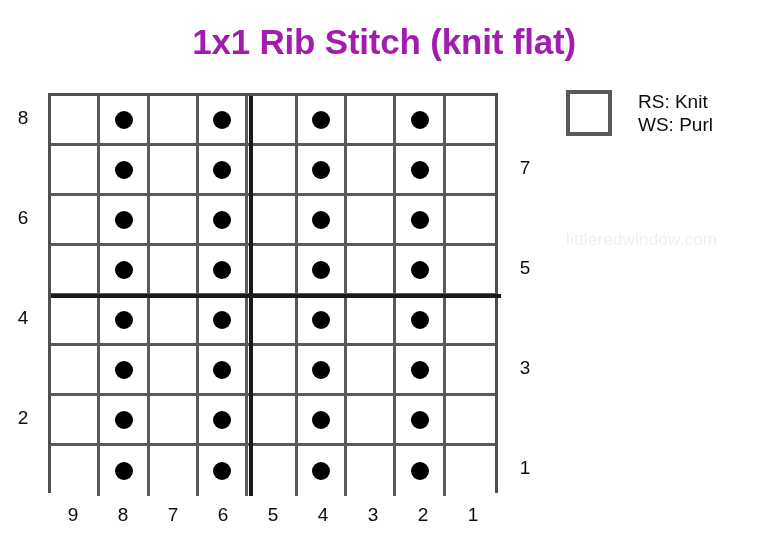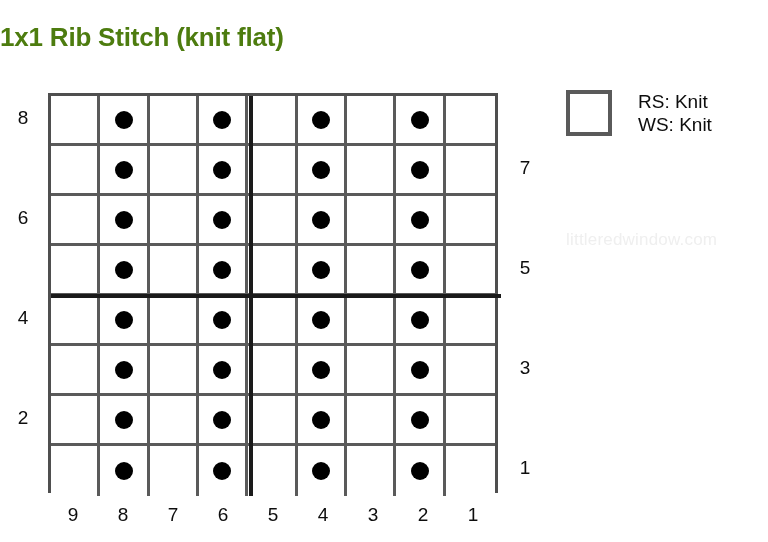--- a/index.html
+++ b/index.html
@@ -15,24 +15,25 @@
     font-family: "Liberation Sans", sans-serif;
     color: #000000;
   }
 
   
   #chart-title {
     position: absolute;
     left: 0;
     top: 22px;
     width: 768px;
-    font-size: 26px;
+    text-align: center;
+    font-size: 35px;
     font-weight: bold;
     letter-spacing: -0.2px;
-    color: #4d7c0f;
+    color: #a21caf;
   }
 
   
   #chart-grid-wrap {
     position: absolute;
     left: 48px;
     top: 93px;
     width: 450px;
     height: 400px;
   }
@@ -348,18 +349,18 @@
     <div class="col-num" style="left: 348px;">3</div>
     <div class="col-num" style="left: 398px;">2</div>
     <div class="col-num" style="left: 448px;">1</div>
   </div>
 
 <div id="legend">
     <div class="legend-item">
       <div class="legend-swatch"></div>
       <div class="legend-text">
         <div>RS: Knit</div>
-        <div>WS: Knit</div>
+        <div>WS: Purl</div>
       </div>
     </div>
   </div>
 
 <div id="watermark">littleredwindow.com</div>
 
 </body></html>

